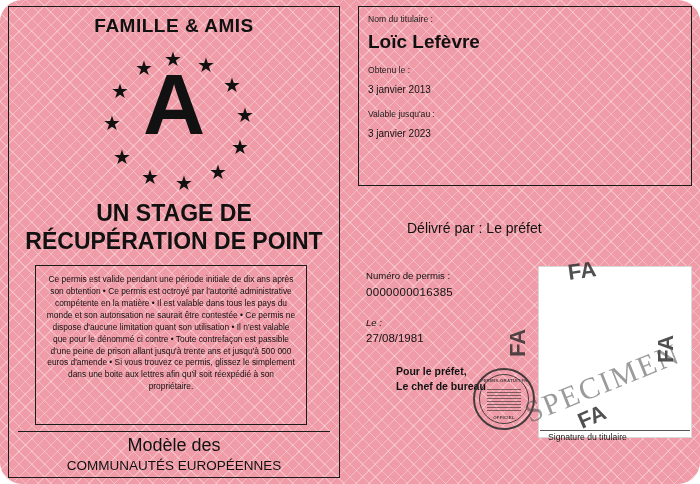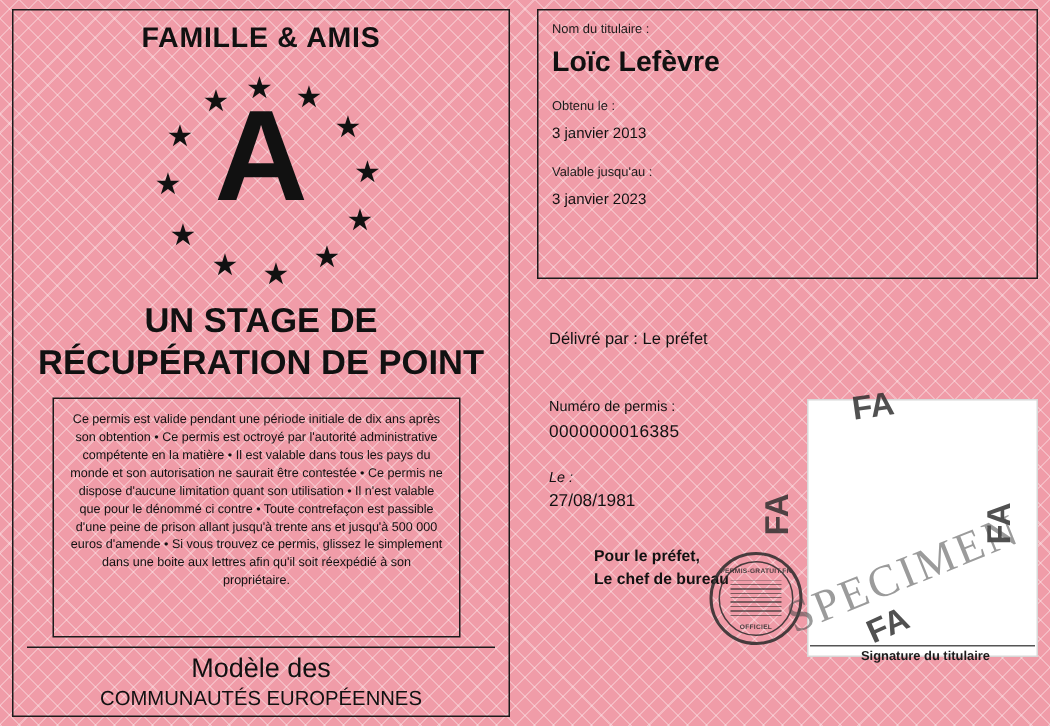--- a/index.html
+++ b/index.html
@@ -9,20 +9,21 @@
   }
   body {
     font-family: "Liberation Sans", sans-serif;
   }
   #page {
     position: relative;
     width: 700px;
     height: 484px;
     background: #f09ca8;
     overflow: hidden;
+    border-radius: 22px;
   }
   
   #hatch {
     position: absolute;
     left: 0; top: 0; right: 0; bottom: 0;
     background-image:
       repeating-linear-gradient(45deg, rgba(255,255,255,0.30) 0 1px, rgba(255,255,255,0) 1px 9px),
       repeating-linear-gradient(-45deg, rgba(255,255,255,0.30) 0 1px, rgba(255,255,255,0) 1px 9px);
     pointer-events: none;
   }
@@ -119,45 +120,44 @@
     margin-top: 7px;
     margin-bottom: 12px;
   }
   .spaced-label { margin-bottom: 9px; }
   .spaced-value { margin-bottom: 14px; }
   #right-meta {
     position: absolute;
     left: 366px; top: 220px; width: 330px;
     color: #111;
   }
-  #right-meta .row { font-size: 11px; margin-bottom: 3px; }
+  #right-meta .row { font-size: 14px; margin-bottom: 3px; margin-left: 41px; }
   #permit-num-label { margin-top: 34px; font-size: 9.6px; }
   #permit-num-value { font-size: 11.5px; margin-top: 5px; letter-spacing: 0.3px; }
   #le-label { margin-top: 19px; font-size: 9.6px; font-style: italic; }
   #le-value { font-size: 11.5px; margin-top: 4px; }
   #prefet-block {
     position: absolute;
     left: 396px; top: 364px;
     font-size: 10.5px;
     font-weight: bold;
     color: #111;
     line-height: 1.4;
   }
   #photo-box {
     position: absolute;
     left: 538px; top: 266px; width: 152px; height: 170px;
     background: #ffffff;
     border: 1px solid #d8d8d8;
   }
   #signature-label {
     position: absolute;
-    left: 574px; top: 432px;
+    left: 548px; top: 432px;
     font-size: 8.6px;
     color: #1b1b1b;
-    font-weight: bold;
   }
   #signature-rule {
     position: absolute;
     left: 540px; top: 430px; width: 150px;
     border-top: 1px solid #555;
   }
   
   .fa-mark {
     position: absolute;
     font-size: 22px;

